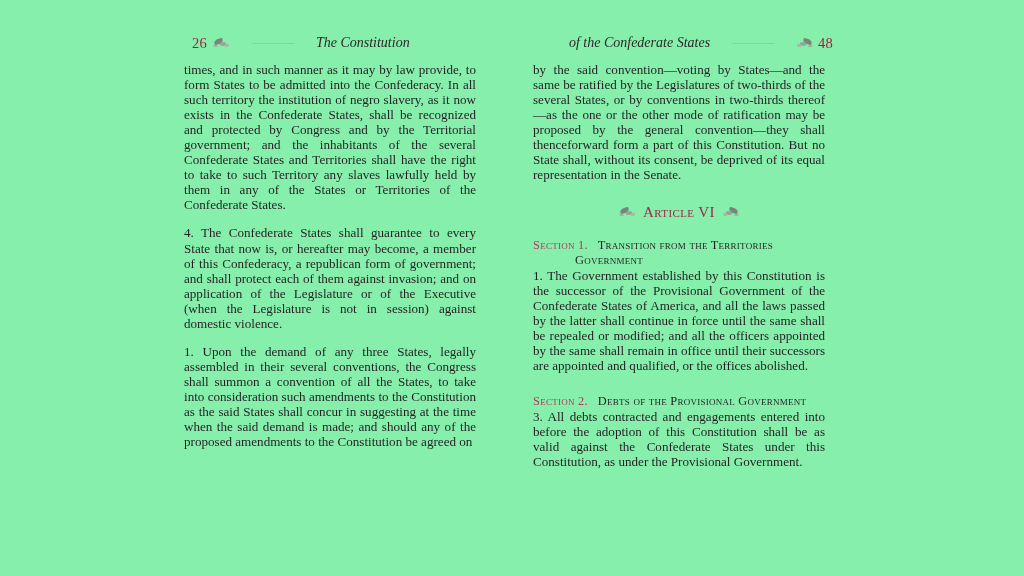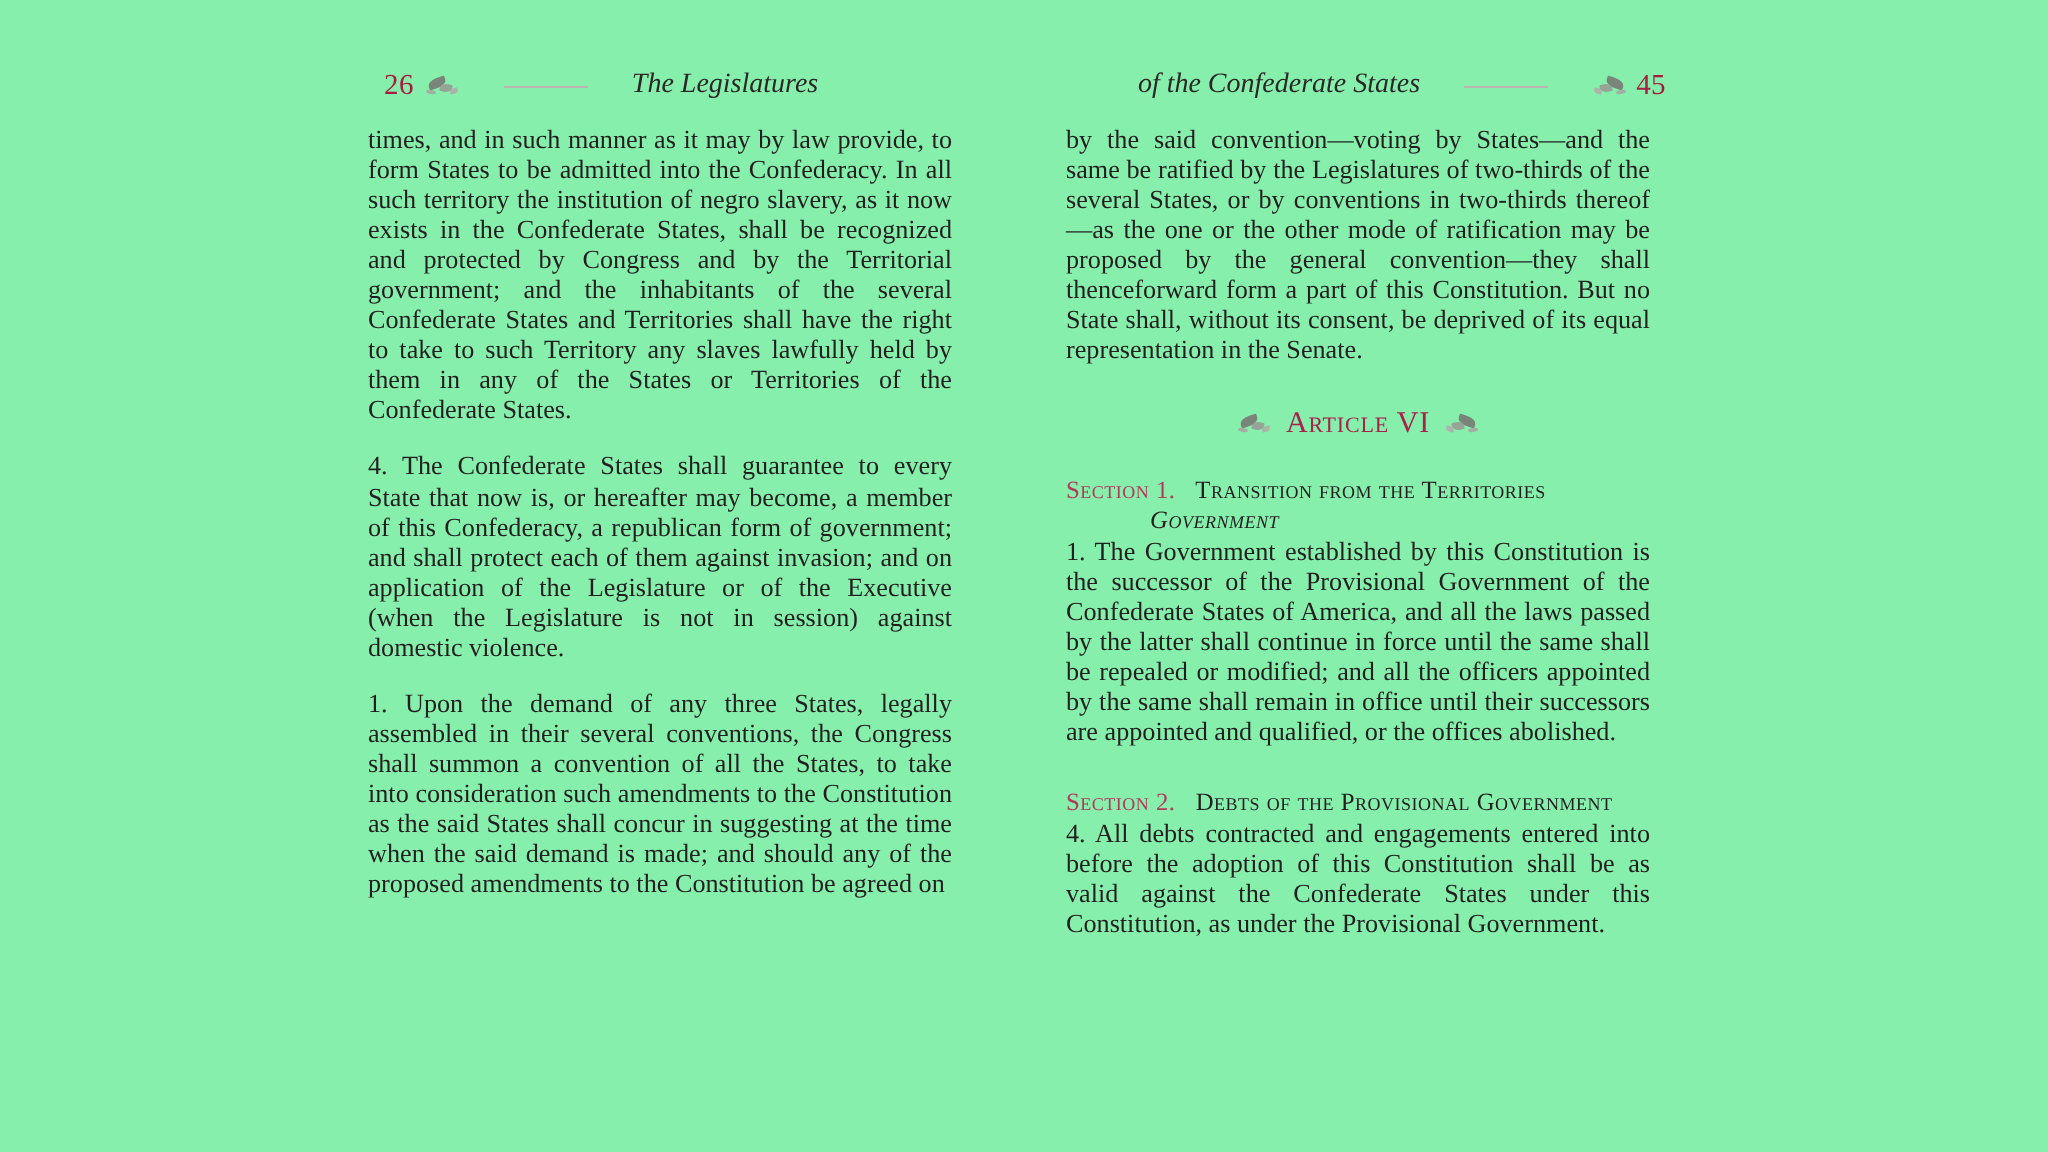--- a/index.html
+++ b/index.html
@@ -147,21 +147,20 @@
   .section-head .sec-label {
     color: #b23a5c;
     text-align: center;
   }
   .section-head .sec-title {
     color: #231f20;
   }
   .section-head .cont {
     display: block;
     padding-left: 42px;
-    font-style: italic;
   }
   .section-block { margin-top: 20px; }
   .section-block.first { margin-top: 17px; }
 </style>
 </head>
 <body>
 
 <div class="page">
 
   <div class="running-head">
@@ -170,36 +169,36 @@
       <span style="width:6px;display:inline-block"></span>
       <span class="orn">
           <i class="a"></i>
           <i class="b"></i>
           <i class="c"></i>
           <i class="d"></i>
         </span>
       <span class="gap-l"></span>
       <span class="rule"></span>
       <span class="gap-l"></span>
-      <span class="rh-title">The Legislatures</span>
+      <span class="rh-title">The Constitution</span>
     </div>
     <div class="rh-center"></div>
     <div class="rh-side">
       <span class="rh-title">of the Confederate States</span>
       <span class="gap-l"></span>
       <span class="rule"></span>
       <span class="gap-l"></span>
       <span class="orn flip">
           <i class="a"></i>
           <i class="b"></i>
           <i class="c"></i>
           <i class="d"></i>
         </span>
       <span style="width:5px;display:inline-block"></span>
-      <span class="folio">45</span>
+      <span class="folio">48</span>
     </div>
   </div>
 
   <div class="columns">
 
     <div class="col">
       <p class="body">times, and in such manner as it may by law provide, to form States to be admitted into the Confederacy. In all such territory the institution of negro slavery, as it now exists in the Confederate States, shall be recognized and protected by Congress and by the Territorial government; and the inhabitants of the several Confederate States and Territories shall have the right to take to such Territory any slaves lawfully held by them in any of the States or Territories of the Confederate States.</p>
       <p class="body">4. The Confederate States shall guarantee to every State that now is, or hereafter may become, a member of this Confederacy, a republican form of government; and shall protect each of them against invasion; and on application of the Legislature or of the Executive (when the Legislature is not in session) against domestic violence.</p>
 
 
@@ -236,18 +235,18 @@
         </div>
         <p class="body tight">1. The Government established by this Constitution is the successor of the Provisional Government of the Confederate States of America, and all the laws passed by the latter shall continue in force until the same shall be repealed or modified; and all the officers appointed by the same shall remain in office until their successors are appointed and qualified, or the offices abolished.</p>
       </div>
 
       <div class="section-block">
         <div class="section-head">
           <span class="sec-label">Section 2.</span>
           <span>&nbsp;</span>
           <span class="sec-title">Debts of the Provisional Government</span>
         </div>
-        <p class="body tight">4. All debts contracted and engagements entered into before the adoption of this Constitution shall be as valid against the Confederate States under this Constitution, as under the Provisional Government.</p>
+        <p class="body tight">3. All debts contracted and engagements entered into before the adoption of this Constitution shall be as valid against the Confederate States under this Constitution, as under the Provisional Government.</p>
       </div>
     </div>
 
   </div>
 </div>
 
 </body></html>

